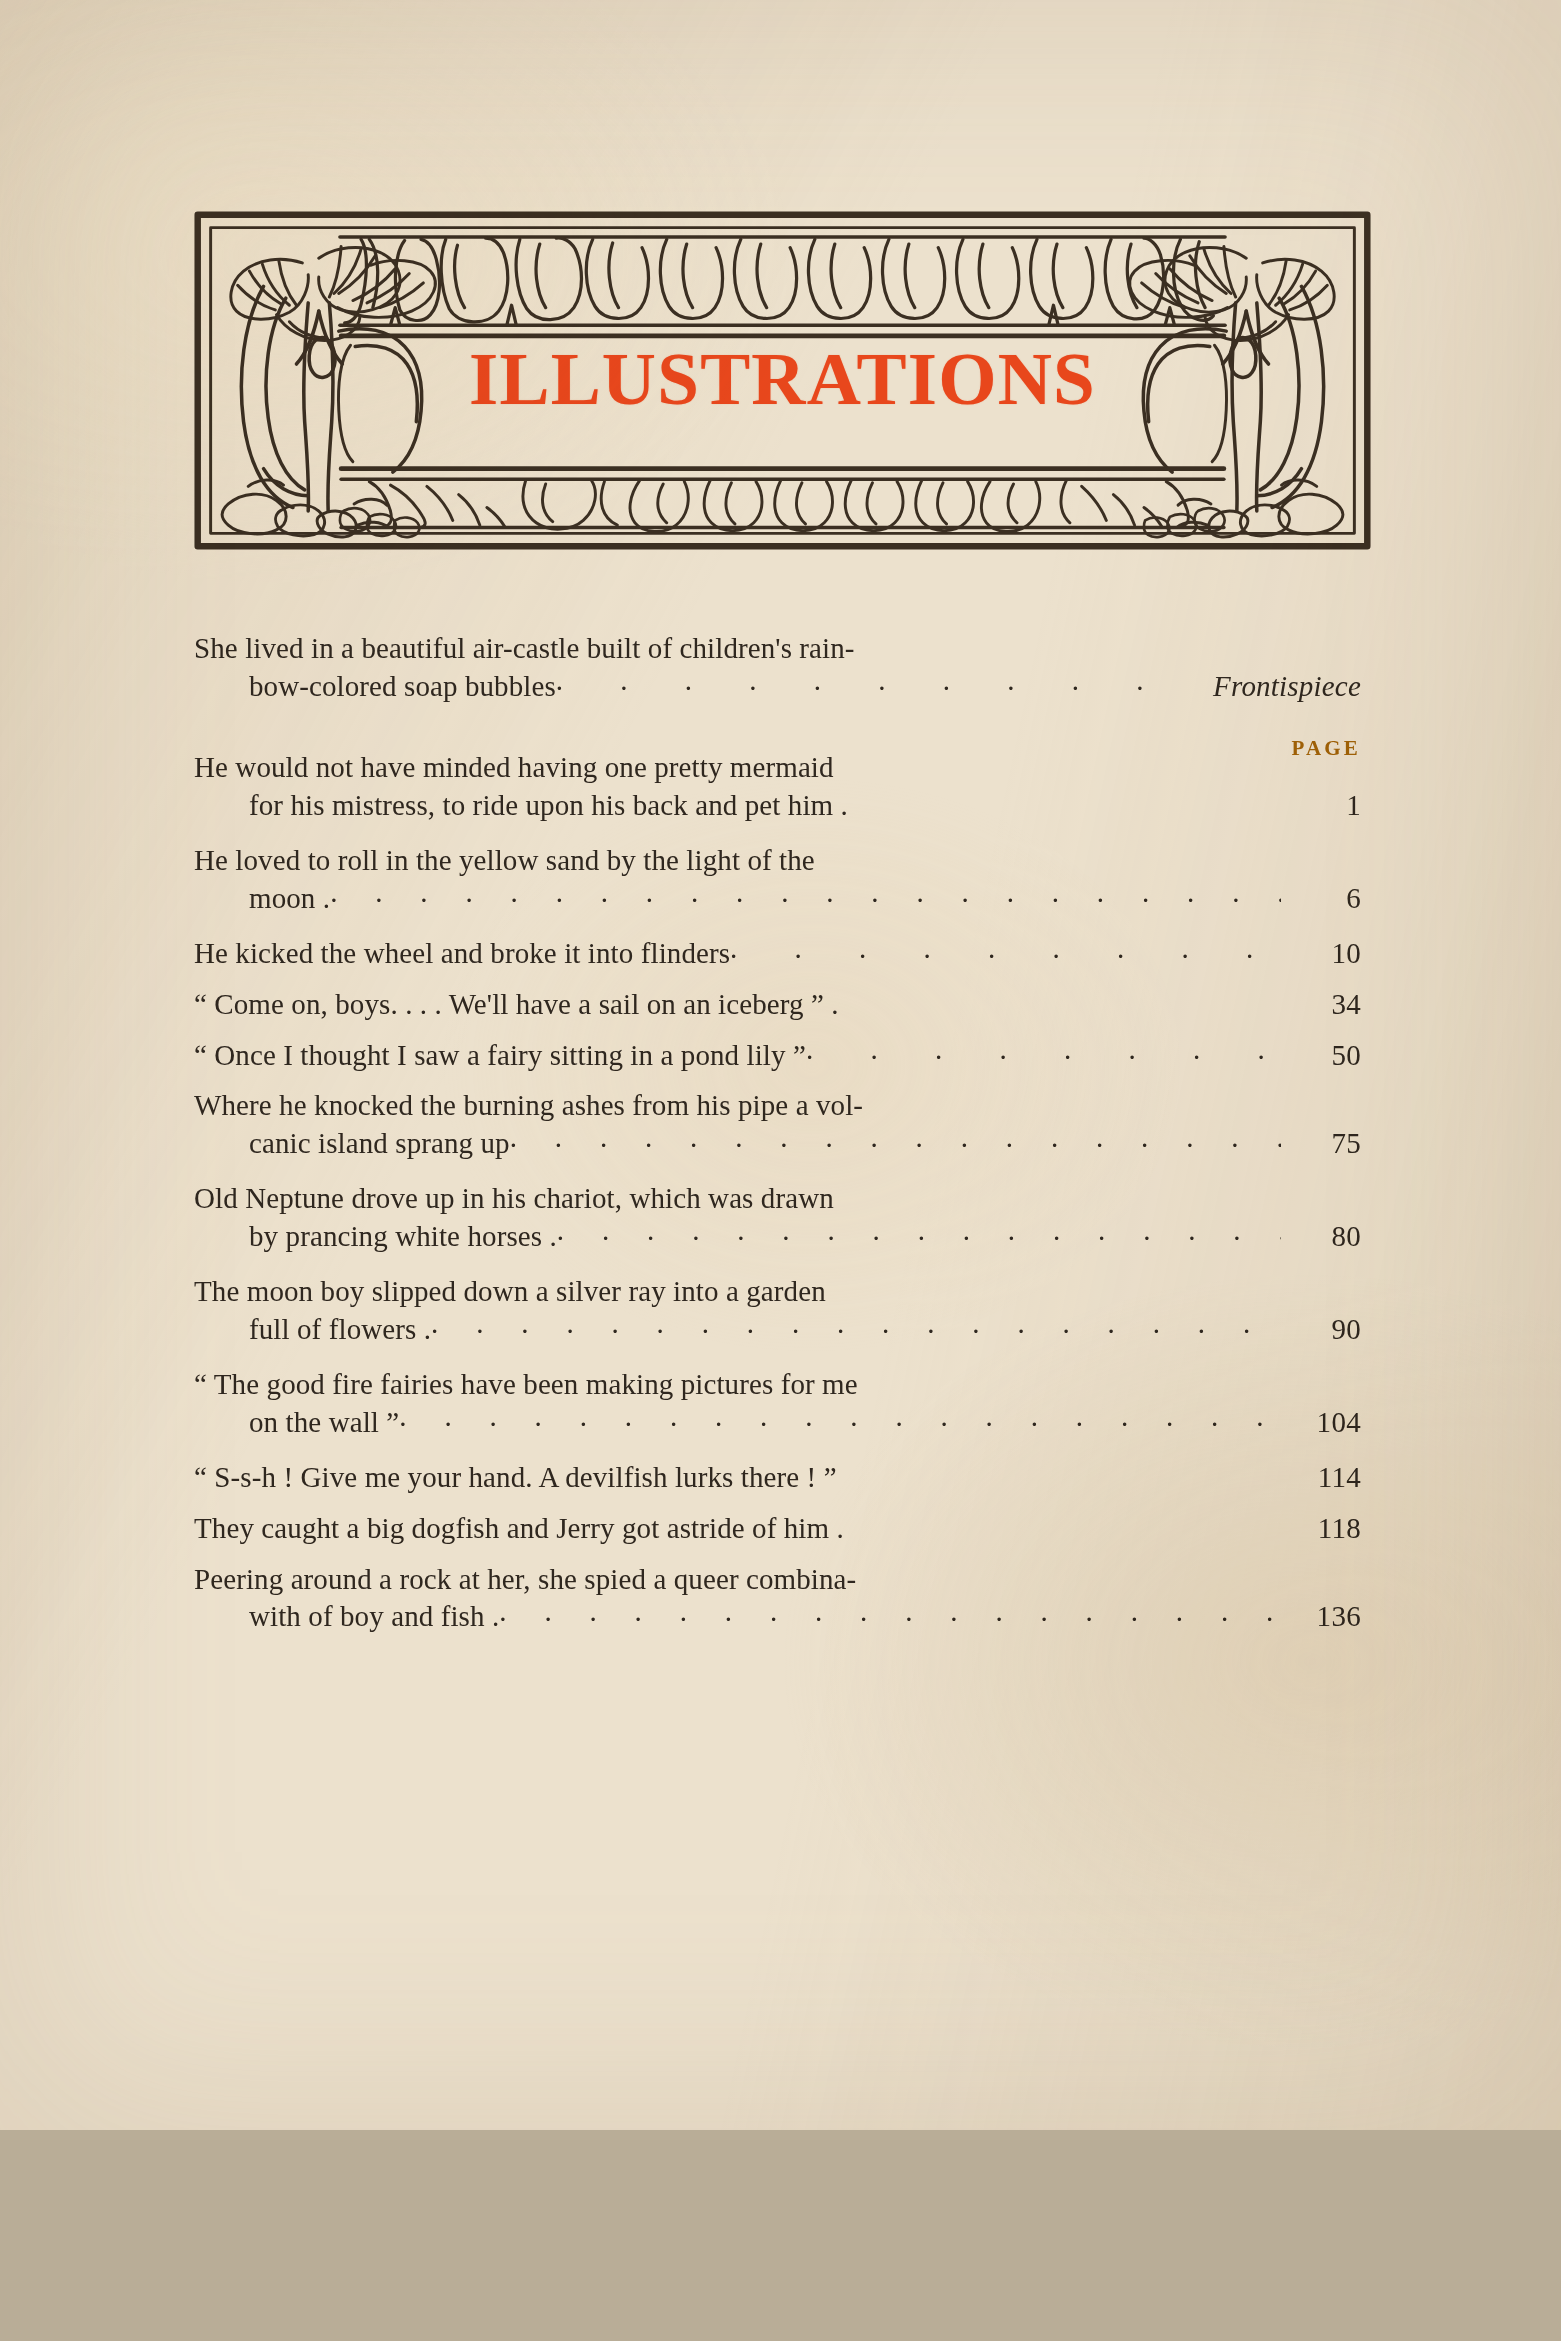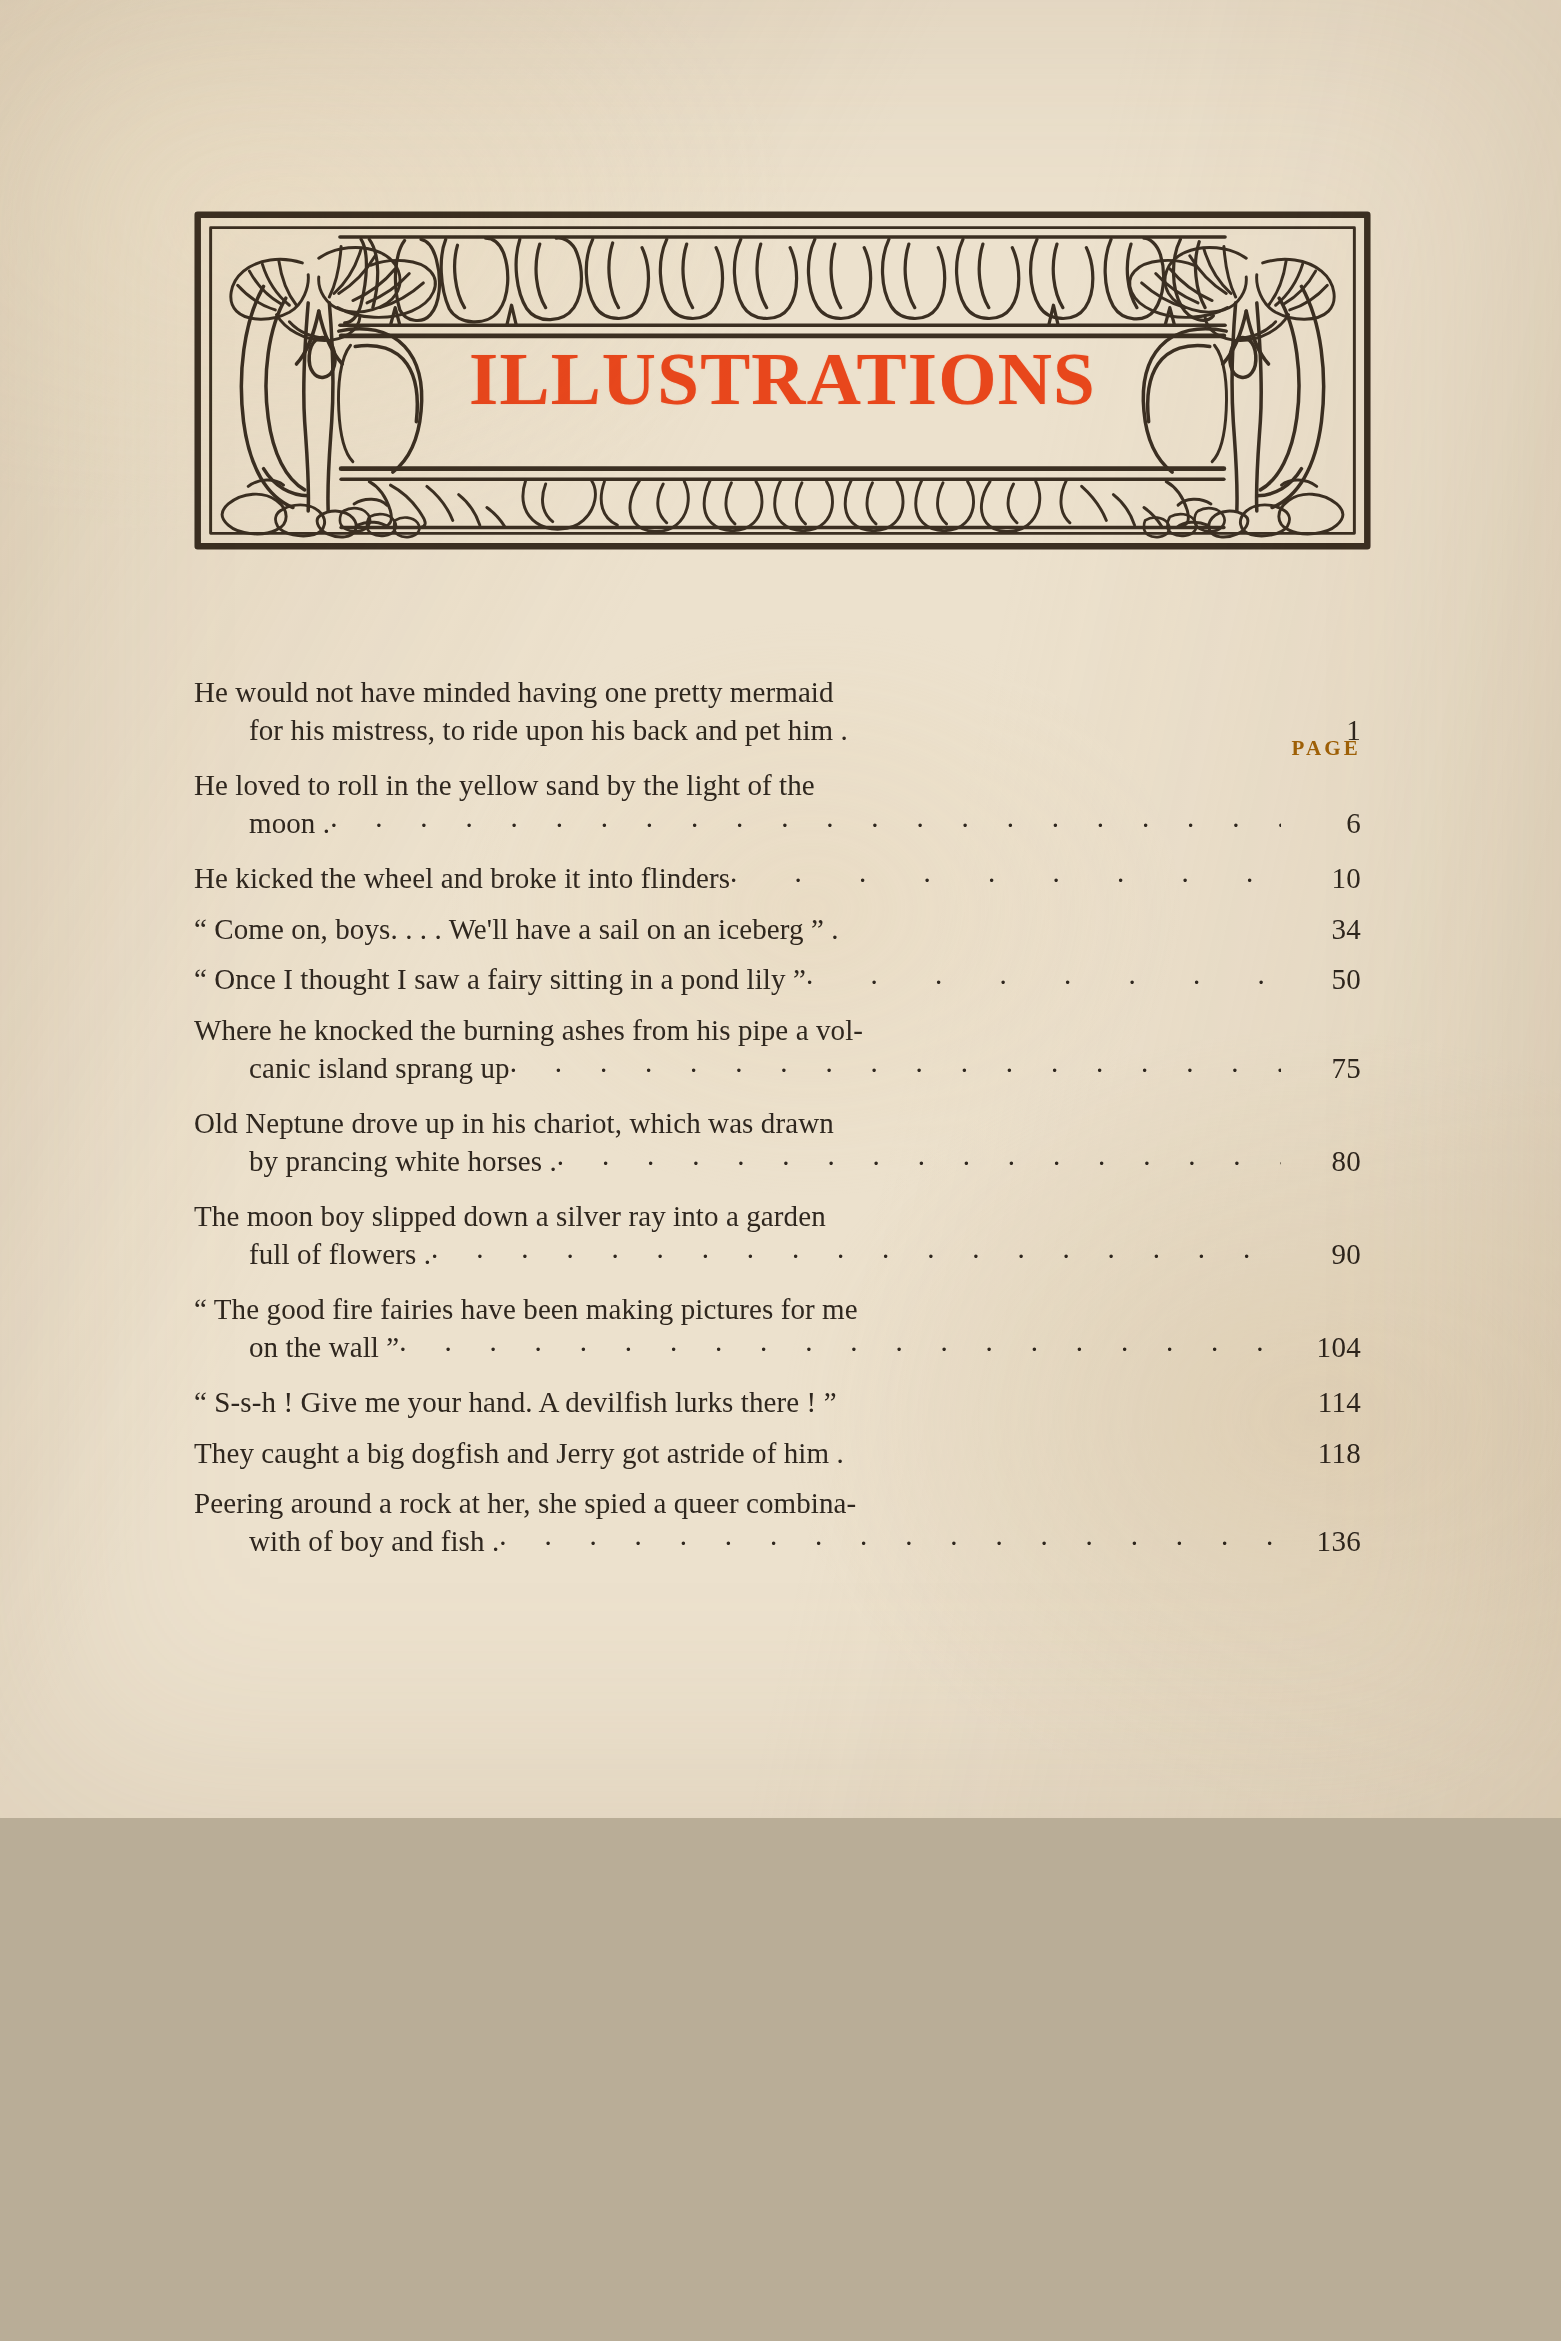--- a/index.html
+++ b/index.html
@@ -4,21 +4,21 @@
 <style>
   html, body {
     margin: 0;
     padding: 0;
     background: #b9ad97;
   }
 
   .page {
     position: relative;
     width: 1561px;
-    height: 1818px;
+    height: 2130px;
     background: #ece1cd;
     overflow: hidden;
     font-family: "Liberation Serif", "DejaVu Serif", serif;
     color: #2f271f;
   }
 
   
   .paper-grain {
     position: absolute;
     inset: 0;
@@ -335,20 +335,30 @@
       </g>
     </svg>
 
     <div class="title-text">ILLUSTRATIONS</div>
   </div>
 
   <div class="page-col-head">PAGE</div>
 
   <div class="list">
 
+    <div class="entry">
+      <div class="eline">
+          <span class="txt">She lived in a beautiful air-castle built of children's rain-</span>
+        </div>
+      <div class="eline indent">
+        <span class="txt">bow-colored soap bubbles</span>
+        <span class="leader sparse"></span>
+        <span class="pagenum frontis">Frontispiece</span>
+      </div>
+    </div>
 
     <div class="entry" style="margin-top:44px;">
       <div class="eline">
           <span class="txt">He would not have minded having one pretty mermaid</span>
         </div>
       <div class="eline indent">
         <span class="txt">for his mistress, to ride upon his back and pet him .</span>
         <span class="leader none"></span>
         <span class="pagenum">1</span>
       </div>

